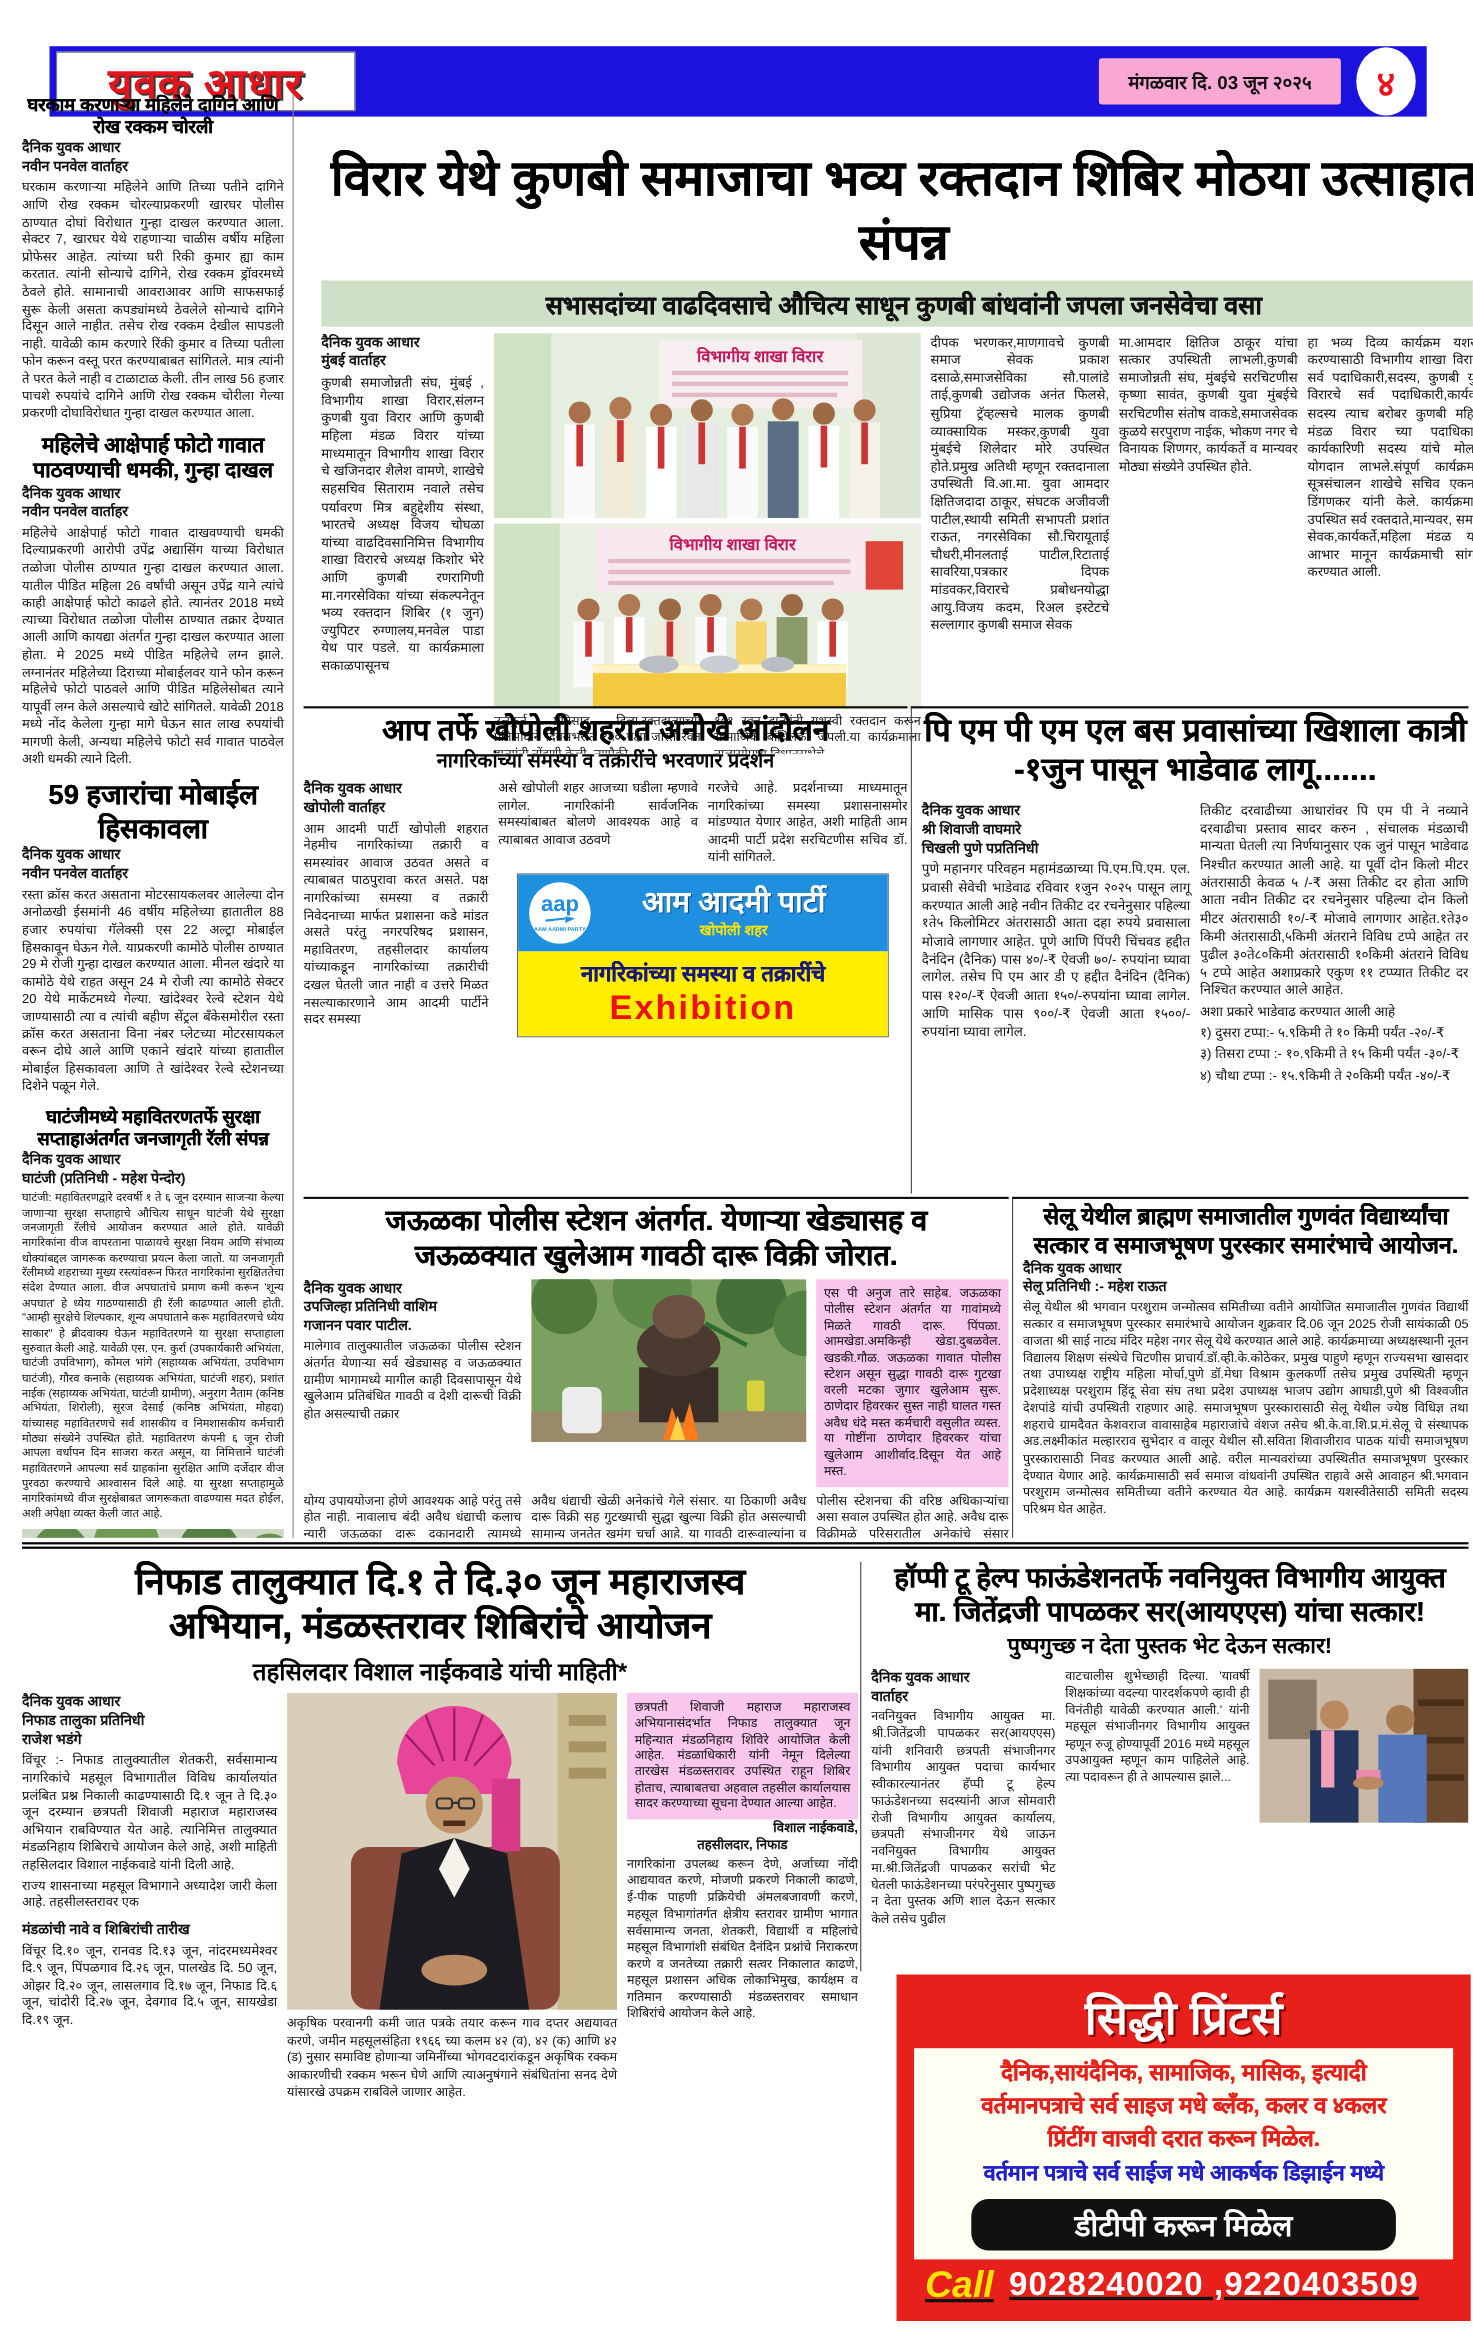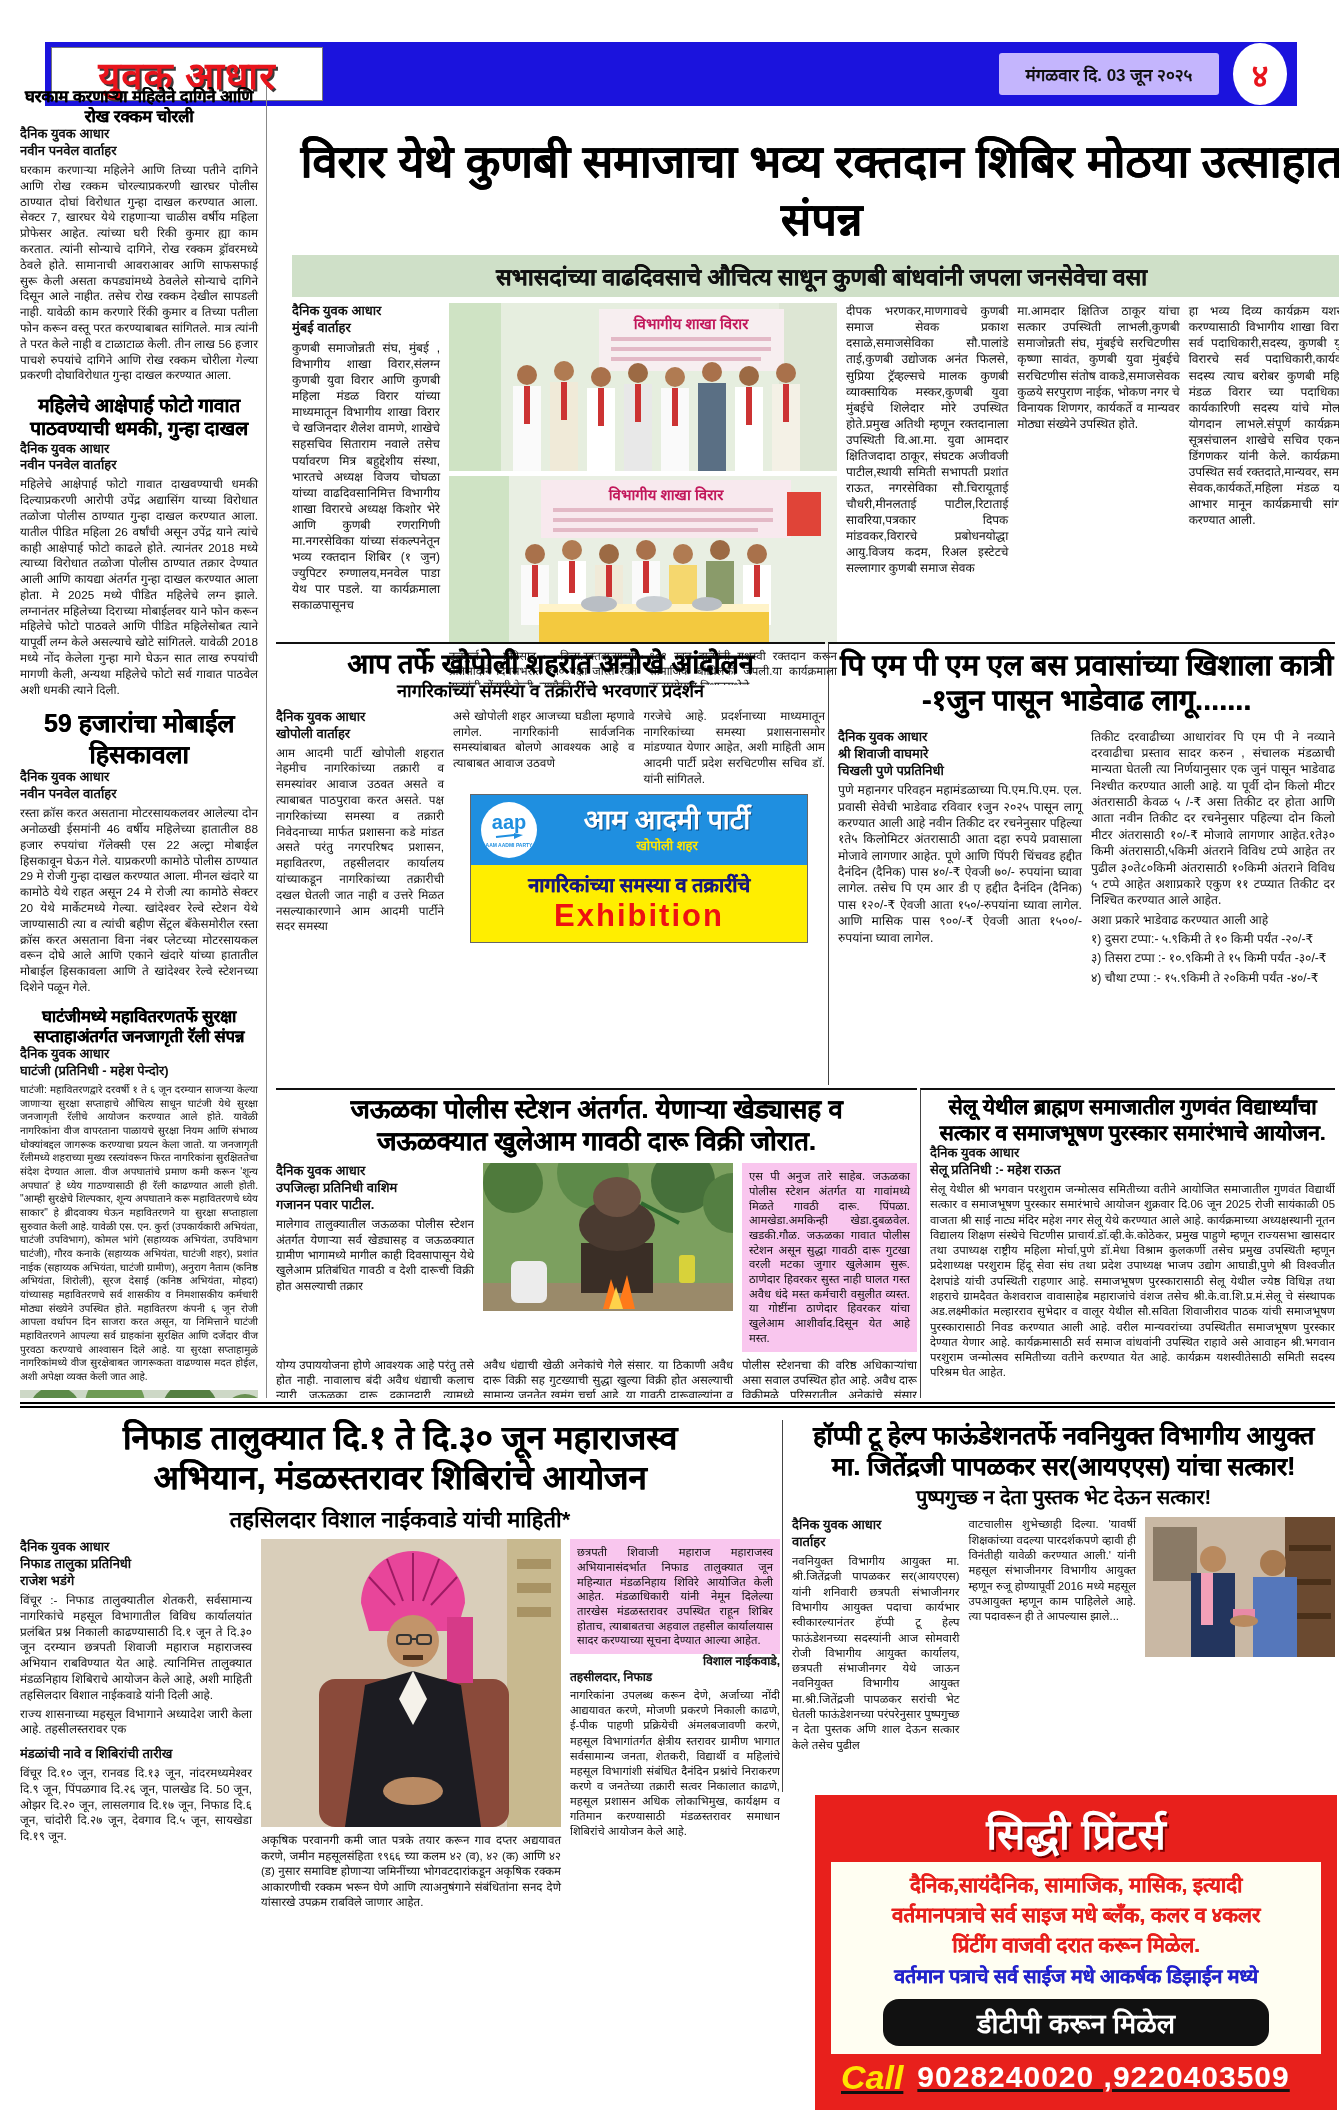--- a/index.html
+++ b/index.html
@@ -4,21 +4,21 @@
 <style>
   * { box-sizing:border-box; margin:0; padding:0; }
   html,body { background:#fff; }
   body { font-family:"Liberation Sans","DejaVu Sans",sans-serif; color:#111; }
   #page { position:relative; width:1339px; height:2126px; background:#fff; overflow:hidden; margin:0 auto; }
 
   
   #mast { position:absolute; left:45px; top:42px; width:1252px; height:64px; background:#1b13dd; }
   #logo-box { position:absolute; left:6px; top:5px; width:272px; height:54px; background:#fff; border:1px solid #777; display:flex; align-items:center; justify-content:center; }
   #logo-box .logo-txt { font-size:38px; font-weight:900; color:#e8141c; letter-spacing:1px; text-shadow:2px 2px 0 #3a3a3a; }
-  #date-box { position:absolute; right:78px; top:11px; width:220px; height:42px; background:#c4b5fd; border-radius:3px; display:flex; align-items:center; justify-content:center; font-size:17px; font-weight:bold; }
+  #date-box { position:absolute; right:78px; top:11px; width:220px; height:42px; background:#f9a8d4; border-radius:3px; display:flex; align-items:center; justify-content:center; font-size:17px; font-weight:bold; }
   #page-no { position:absolute; right:10px; top:1px; width:54px; height:62px; background:#fff; border-radius:50%; display:flex; align-items:center; justify-content:center; font-size:32px; font-weight:bold; color:#e8141c; }
 
   .art-h { text-align:center; font-weight:bold; line-height:1.22; color:#000; text-shadow:.4px 0 #000; }
   .byline { font-weight:bold; font-size:13px; line-height:1.3; }
   .bodytxt { font-size:11.8px; text-align:justify; line-height:1.34; margin-top:3px; }
   .cols { display:flex; gap:9px; }
   .sec { position:absolute; overflow:hidden; }
   .topline { border-top:2.5px solid #111; padding-top:4px; }
   .vline { border-left:1.5px solid #444; padding-left:9px; }
 
@@ -418,21 +418,21 @@
           <polygon points="152,132 138,160 152,186 166,160" fill="#f5f2ea"></polygon>
           <ellipse cx="152" cy="252" rx="30" ry="14" fill="#b98a63"></ellipse>
         </svg>
         <div class="bodytxt" style="font-size:11.5px; margin-top:6px">अकृषिक परवानगी कमी जात पत्रके तयार करून गाव दप्तर अद्ययावत करणे, जमीन महसूलसंहिता १९६६ च्या कलम ४२ (व), ४२ (क) आणि ४२ (ड) नुसार समाविष्ट होणाऱ्या जमिनींच्या भोगवटदारांकडून अकृषिक रक्कम आकारणीची रक्कम भरून घेणे आणि त्याअनुषंगाने संबंधितांना सनद देणे यांसारखे उपक्रम राबविले जाणार आहेत.</div>
       </div>
       <div style="flex:1">
         <div class="pinkbox">
           <span>छत्रपती शिवाजी महाराज महाराजस्व अभियानासंदर्भात निफाड तालुक्यात जून महिन्यात मंडळनिहाय शिविरे आयोजित केली आहेत. मंडळाधिकारी यांनी नेमून दिलेल्या तारखेस मंडळस्तरावर उपस्थित राहून शिबिर होताच, त्याबाबतचा अहवाल तहसील कार्यालयास सादर करण्याच्या सूचना देण्यात आल्या आहेत.</span>
         </div>
         <div class="byline" style="text-align:right; font-size:12px">विशाल नाईकवाडे,</div>
-        <div class="byline" style="text-align:left; font-size:12px">तहसीलदार, निफाड</div>
+        <div class="byline" style="text-align:center; font-size:12px">तहसीलदार, निफाड</div>
         <div class="bodytxt" style="font-size:11.3px">नागरिकांना उपलब्ध करून देणे, अर्जाच्या नोंदी आद्ययावत करणे, मोजणी प्रकरणे निकाली काढणे, ई-पीक पाहणी प्रक्रियेची अंमलबजावणी करणे, महसूल विभागांतर्गत क्षेत्रीय स्तरावर ग्रामीण भागात सर्वसामान्य जनता, शेतकरी, विद्यार्थी व महिलांचे महसूल विभागांशी संबंधित दैनंदिन प्रश्नांचे निराकरण करणे व जनतेच्या तक्रारी सत्वर निकालात काढणे, महसूल प्रशासन अधिक लोकाभिमुख, कार्यक्षम व गतिमान करण्यासाठी मंडळस्तरावर समाधान शिबिरांचे आयोजन केले आहे.</div>
       </div>
     </div>
   </div>
 
   <div id="happy" class="sec vline" style="left:782px; top:1420px; width:553px; height:372px;">
     <div class="art-h" style="font-size:25px">हॉप्पी टू हेल्प फाऊंडेशनतर्फे नवनियुक्त विभागीय आयुक्त</div>
     <div class="art-h" style="font-size:25px">मा. जितेंद्रजी पापळकर सर(आयएएस) यांचा सत्कार!</div>
     <div class="art-h" style="font-size:20px; margin-top:4px; text-shadow:none">पुष्पगुच्छ न देता पुस्तक भेट देऊन सत्कार!</div>
     <div class="cols" style="margin-top:8px">

